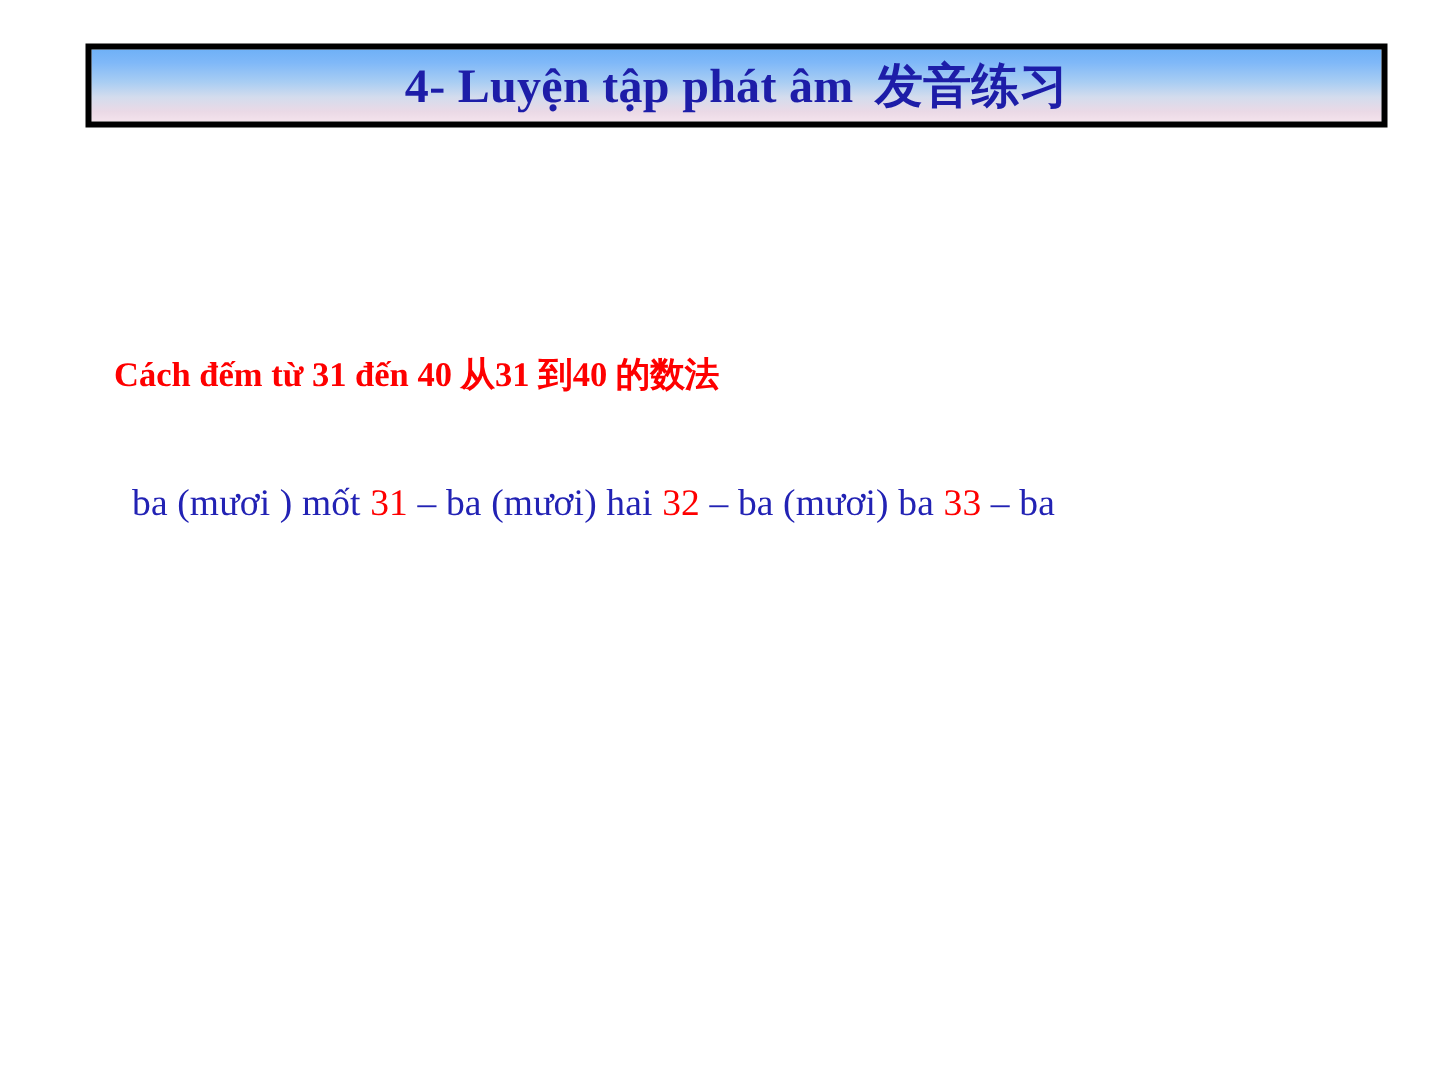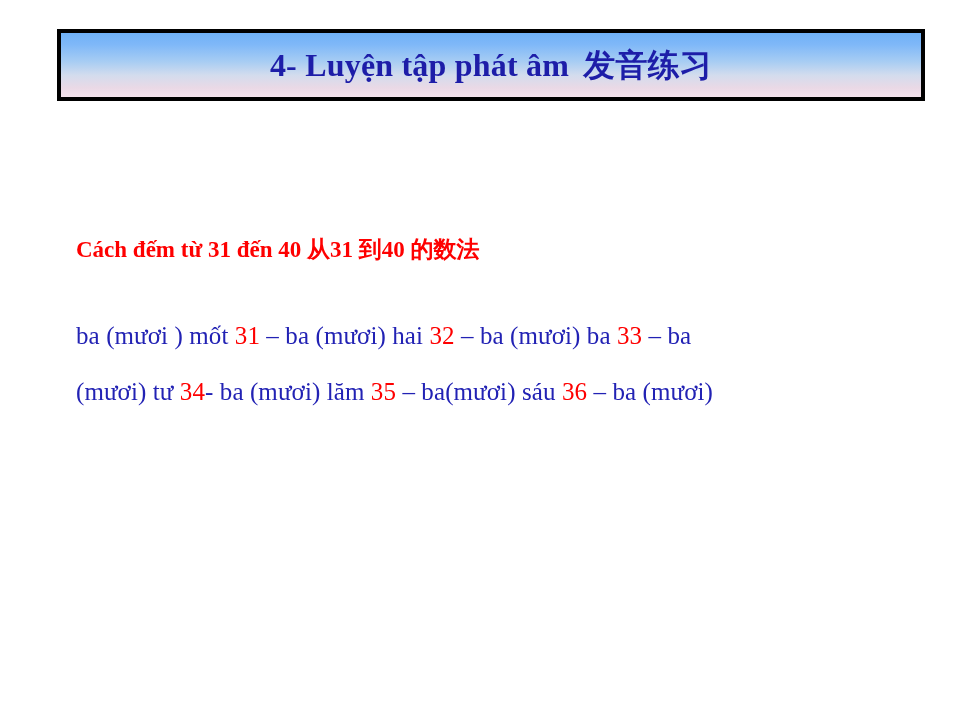--- a/index.html
+++ b/index.html
@@ -14,21 +14,21 @@
     overflow: hidden;
     position: relative;
   }
 
   
   .title-box {
     position: absolute;
     left: 57px;
     top: 29px;
     width: 868px;
-    height: 72px;
+    height: 56px;
     border: 4px solid #000000;
     background: linear-gradient(to bottom,
                 #6fb1f7 0%,
                 #7fb8f8 18%,
                 #a8cdf3 45%,
                 #d3dced 66%,
                 #ead9e6 86%,
                 #f4e3ec 100%);
     box-sizing: border-box;
     display: flex;
@@ -62,20 +62,21 @@
     color: #fe0000;
     text-underline-offset: 5px;
     white-space: nowrap;
     line-height: 1.25;
     margin: 0;
     display: inline-block;
   }
 
   .body-block {
     margin-top: 43px;
+    margin-left: 12px;
   }
 
   .body-line {
     font-family: "Liberation Serif", "DejaVu Serif", serif;
     font-size: 25px;
     color: #2222b4;
     line-height: 56px;
     white-space: nowrap;
     letter-spacing: 0.1px;
   }
@@ -90,15 +91,14 @@
     <span class="cn">发音练习</span>
   </div>
 </div>
 
 <div class="content">
   <div>
     <span class="heading">Cách đếm từ 31 đến 40 从31 到40 的数法</span>
   </div>
   <div class="body-block">
       <div class="body-line"><span>ba (mươi ) mốt </span><span class="num">31</span><span> – ba (mươi) hai </span><span class="num">32</span><span> – ba (mươi) ba </span><span class="num">33</span><span> – ba</span></div>
-      <div class="body-line"><span>(mươi) tư </span><span class="num">34</span><span>- ba (mươi) lăm </span><span class="num">35</span><span> – ba(mươi) sáu </span><span class="num">36</span><span> – ba (mươi)</span></div>
     </div>
 </div>
 
 </body></html>

